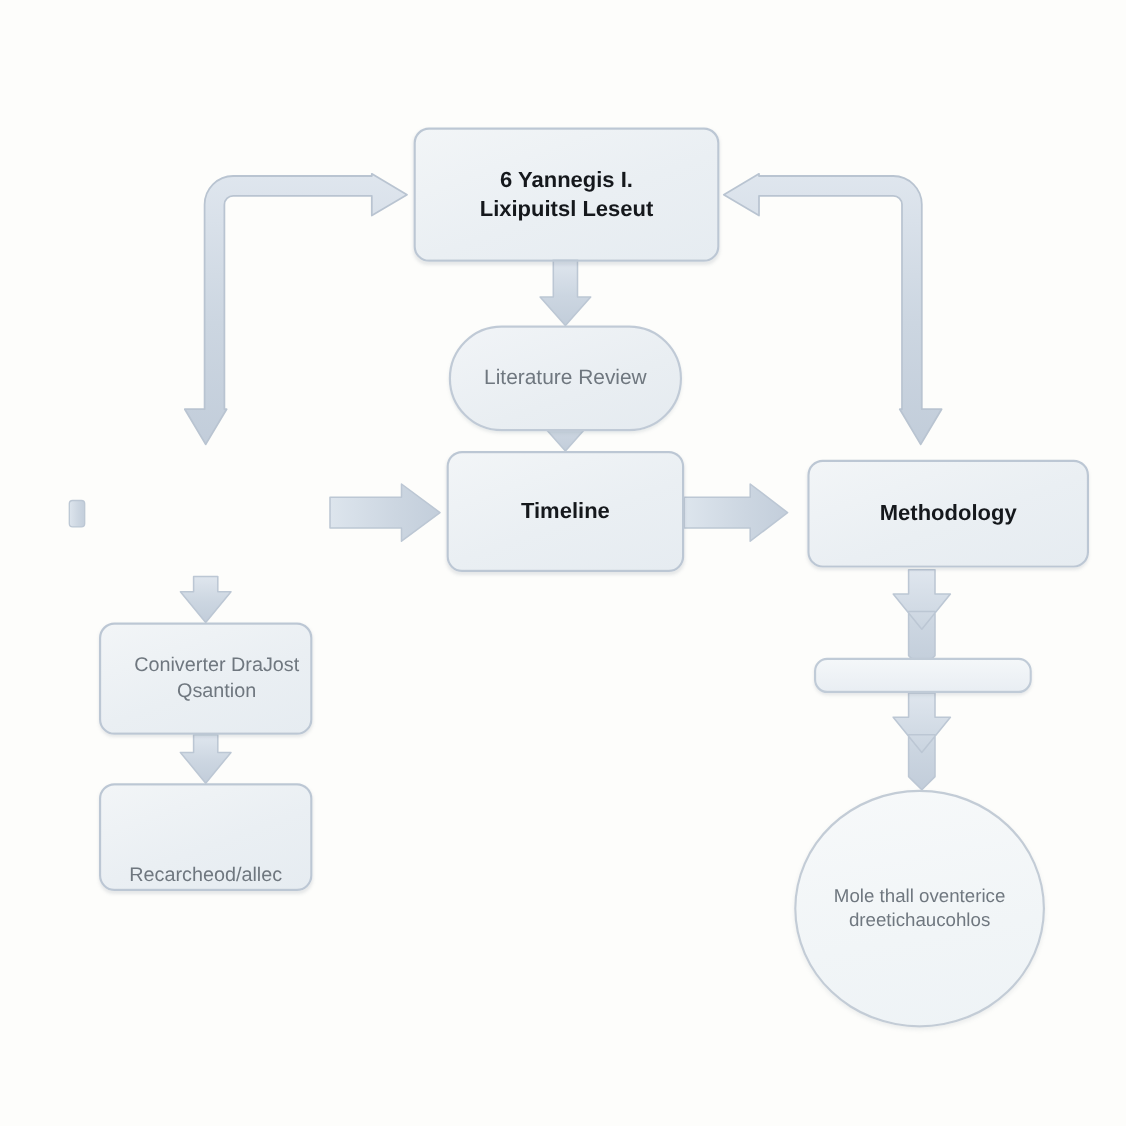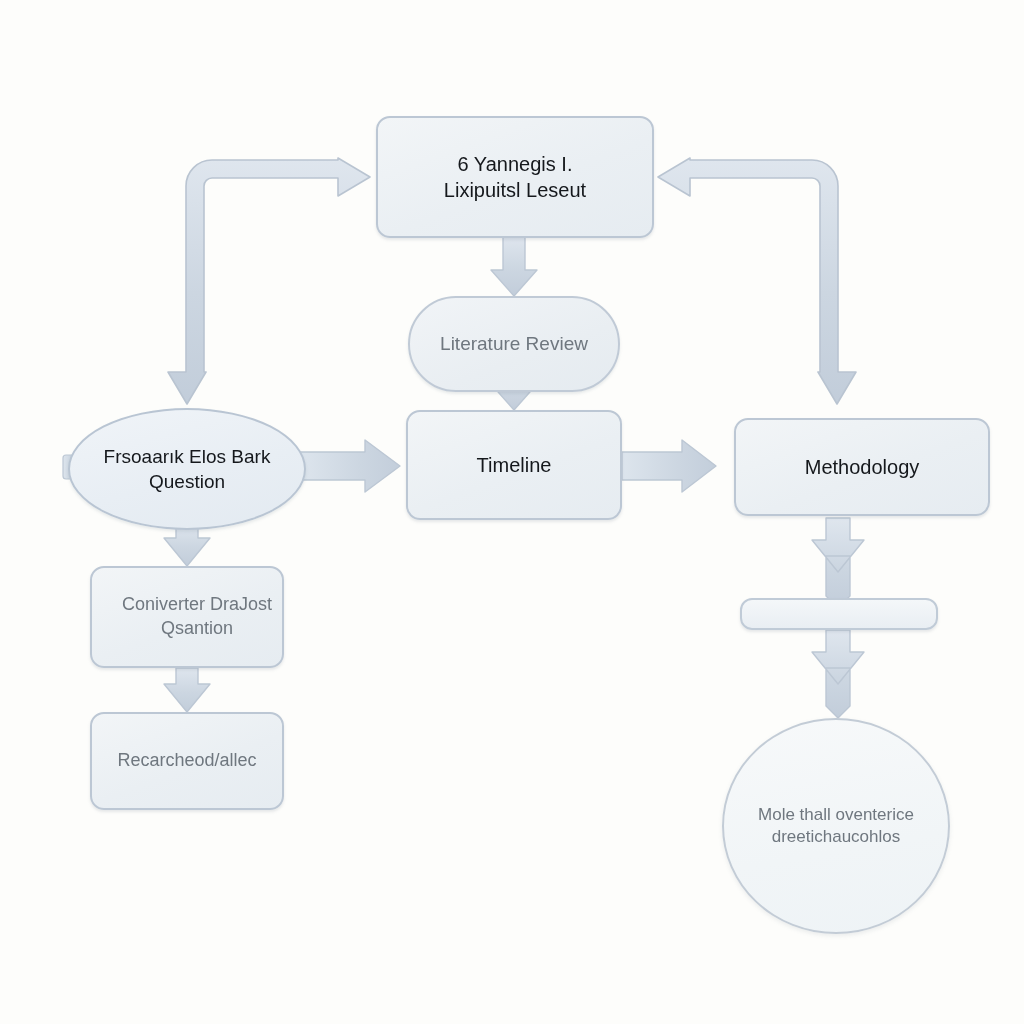--- a/index.html
+++ b/index.html
@@ -70,21 +70,21 @@
     box-shadow: 0 2px 4px rgba(120,135,150,0.14);
   }
   
   .n-bar {
     background: linear-gradient(180deg, #f4f7f9 0%, #e9eef3 100%);
     border: 2px solid #c0cbd7;
     border-radius: 12px;
     box-shadow: 0 2px 3px rgba(120,135,150,0.18);
   }
   .t-bold {
-    font-weight: normal;
+    font-weight: bold;
     color: #15181c;
     text-align: center;
   }
   .t-light {
     font-weight: normal;
     color: #6f777f;
   }
   .s-20 { font-size: 20px; }
   .s-19 { font-size: 19px; }
   .s-18 { font-size: 18px; }
@@ -211,39 +211,35 @@
 
   <div class="node n-rect" style="left:376px; top:116px; width:278px; height:122px;">
     <span class="label t-bold s-20">6 Yannegis I.
 Lixipuitsl Leseut</span>
   </div>
 
   <div class="node n-pill" style="left:408px; top:296px; width:212px; height:96px;">
     <span class="label t-light s-19">Literature Review</span>
   </div>
 
-  <div class="node n-ellipse" style="left:68px; top:408px; width:238px; height:122px;">
-    <span class="label t-bold s-19">Frsoaarık Elos Bark
-Question</span>
-  </div>
 
   <div class="node n-rect" style="left:406px; top:410px; width:216px; height:110px;">
     <span class="label t-bold s-20">Timeline</span>
   </div>
 
   <div class="node n-rect" style="left:734px; top:418px; width:256px; height:98px;">
     <span class="label t-bold s-20">Methodology</span>
   </div>
 
   <div class="node n-rect" style="left:90px; top:566px; width:194px; height:102px;justify-content:flex-end;">
     <span class="label t-light s-18">Coniverter DraJost
 Qsantion</span>
   </div>
 
-  <div class="node n-rect" style="left:90px; top:712px; width:194px; height:98px;">
+  <div class="node n-rect" style="left:90px; top:712px; width:194px; height:98px;align-items:flex-end;">
     <span class="label t-light s-18">Recarcheod/allec</span>
   </div>
 
   <div class="node n-bar" style="left:740px; top:598px; width:198px; height:32px;">
     <span class="label t-light s-16"></span>
   </div>
 
   <div class="node n-circle" style="left:722px; top:718px; width:228px; height:216px;">
     <span class="label t-light s-17">Mole thall oventerice
 dreetichaucohlos</span>

